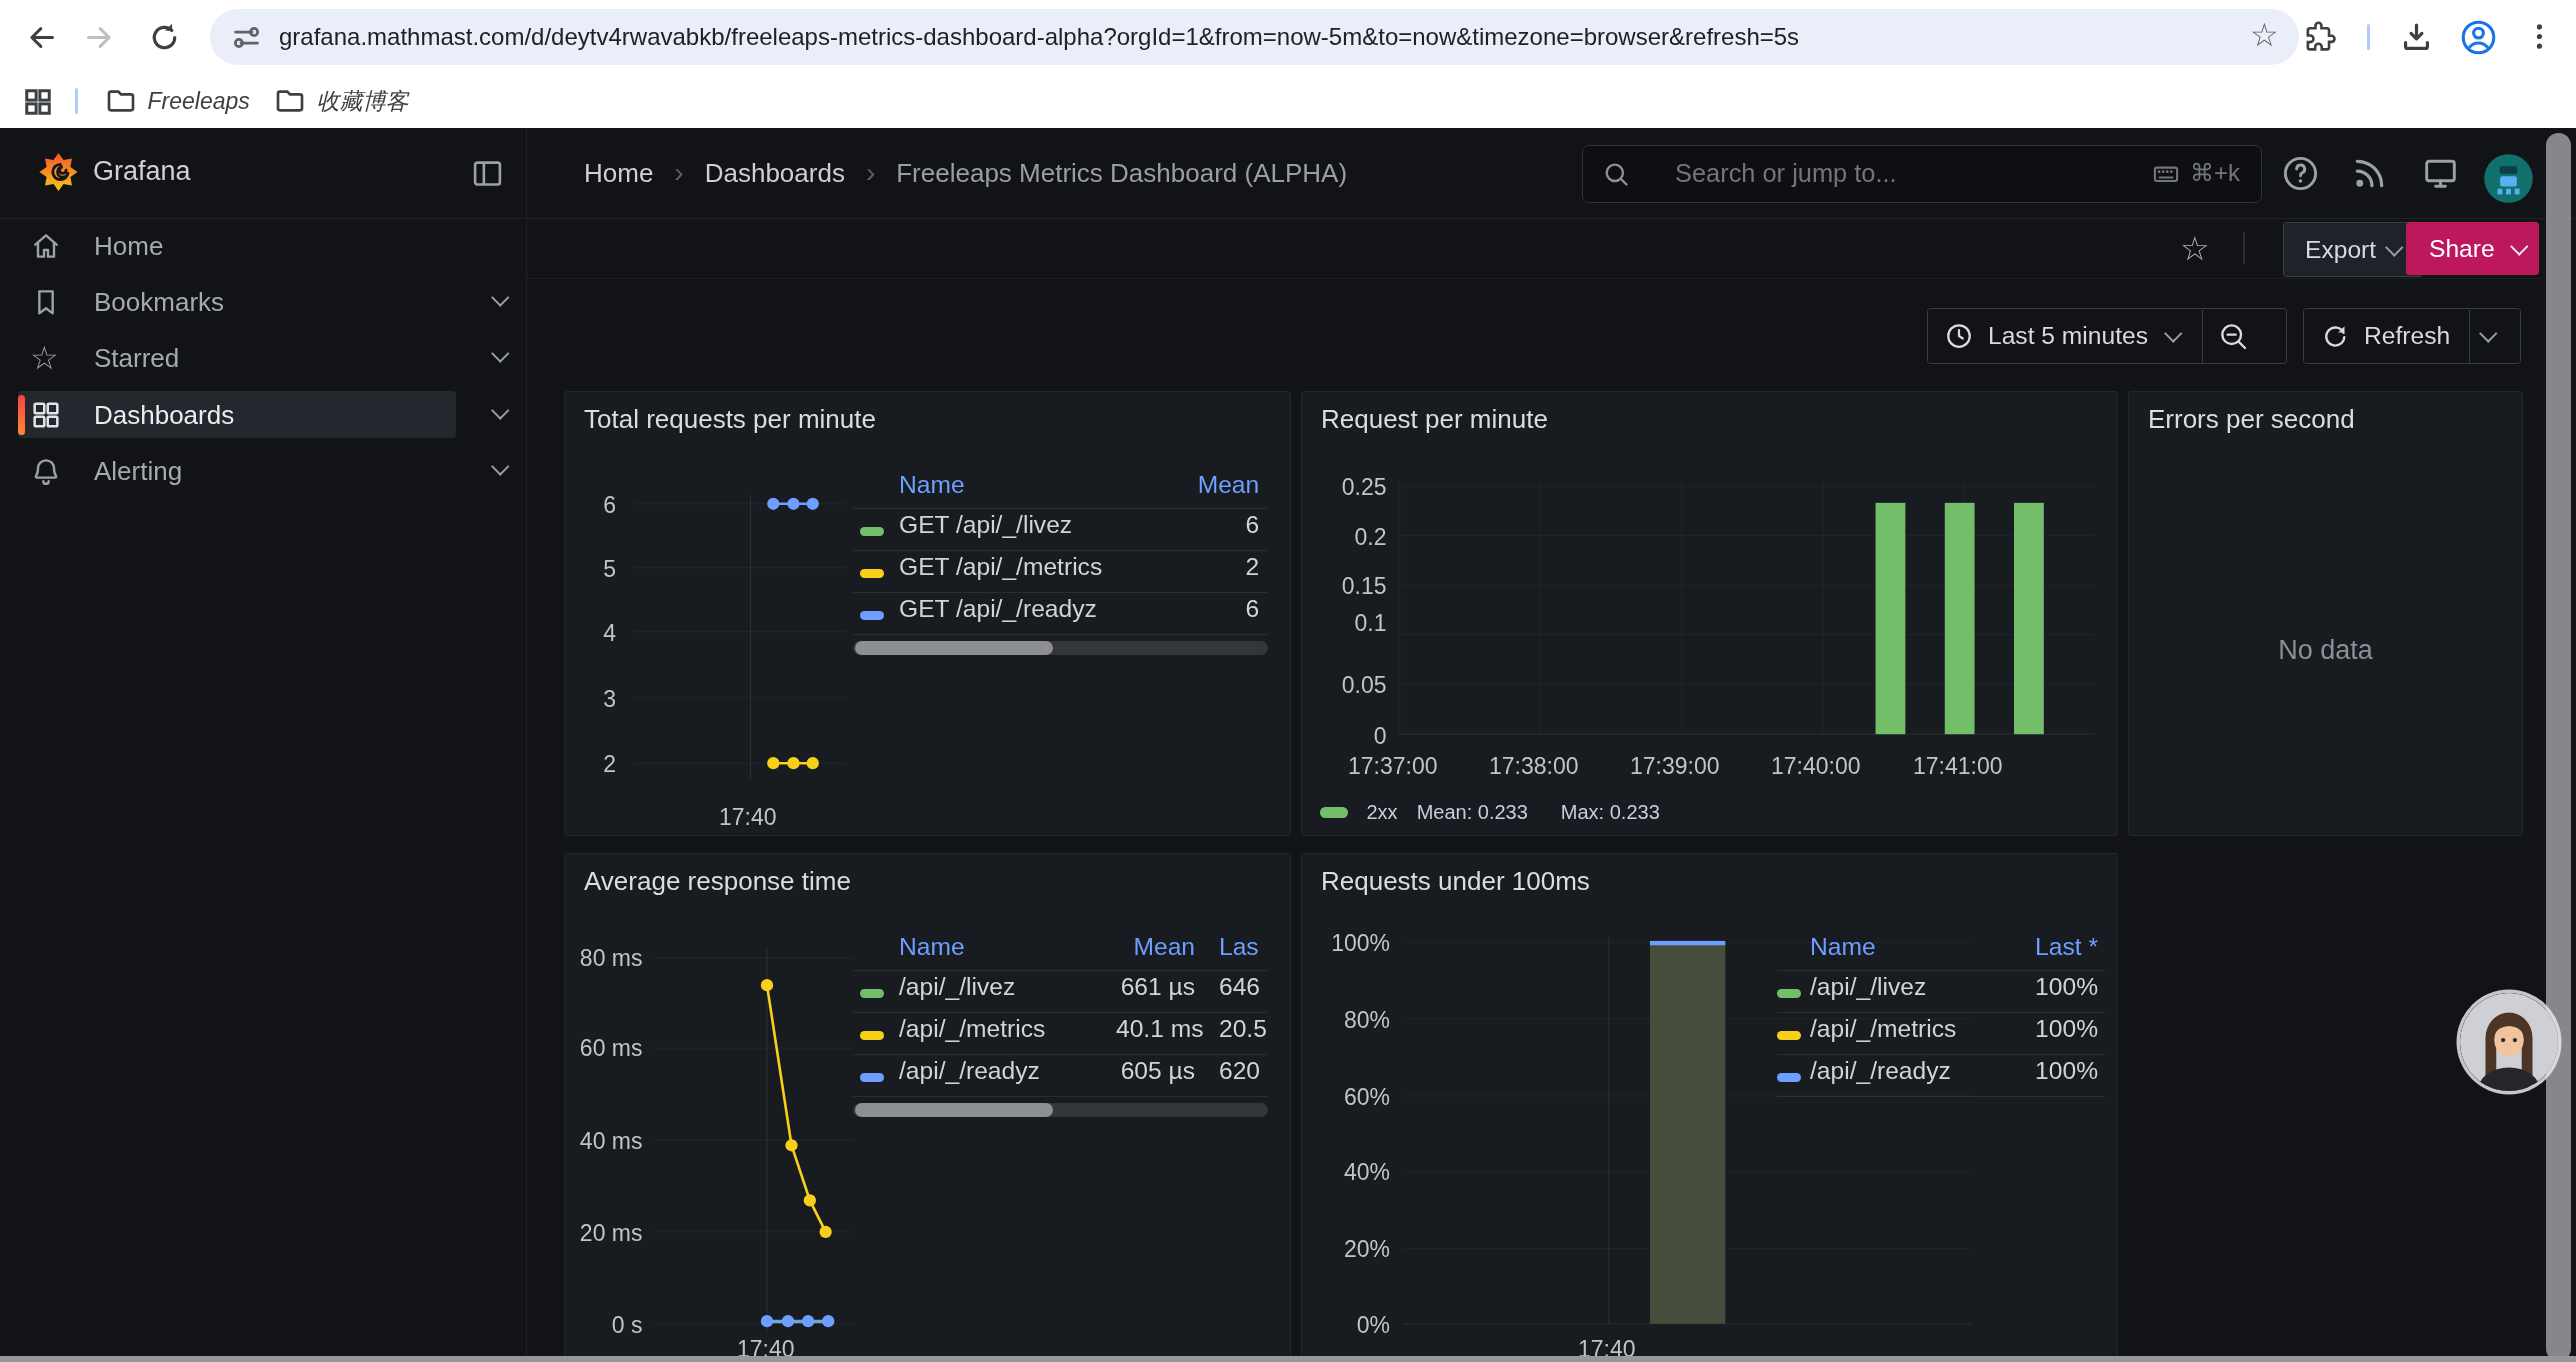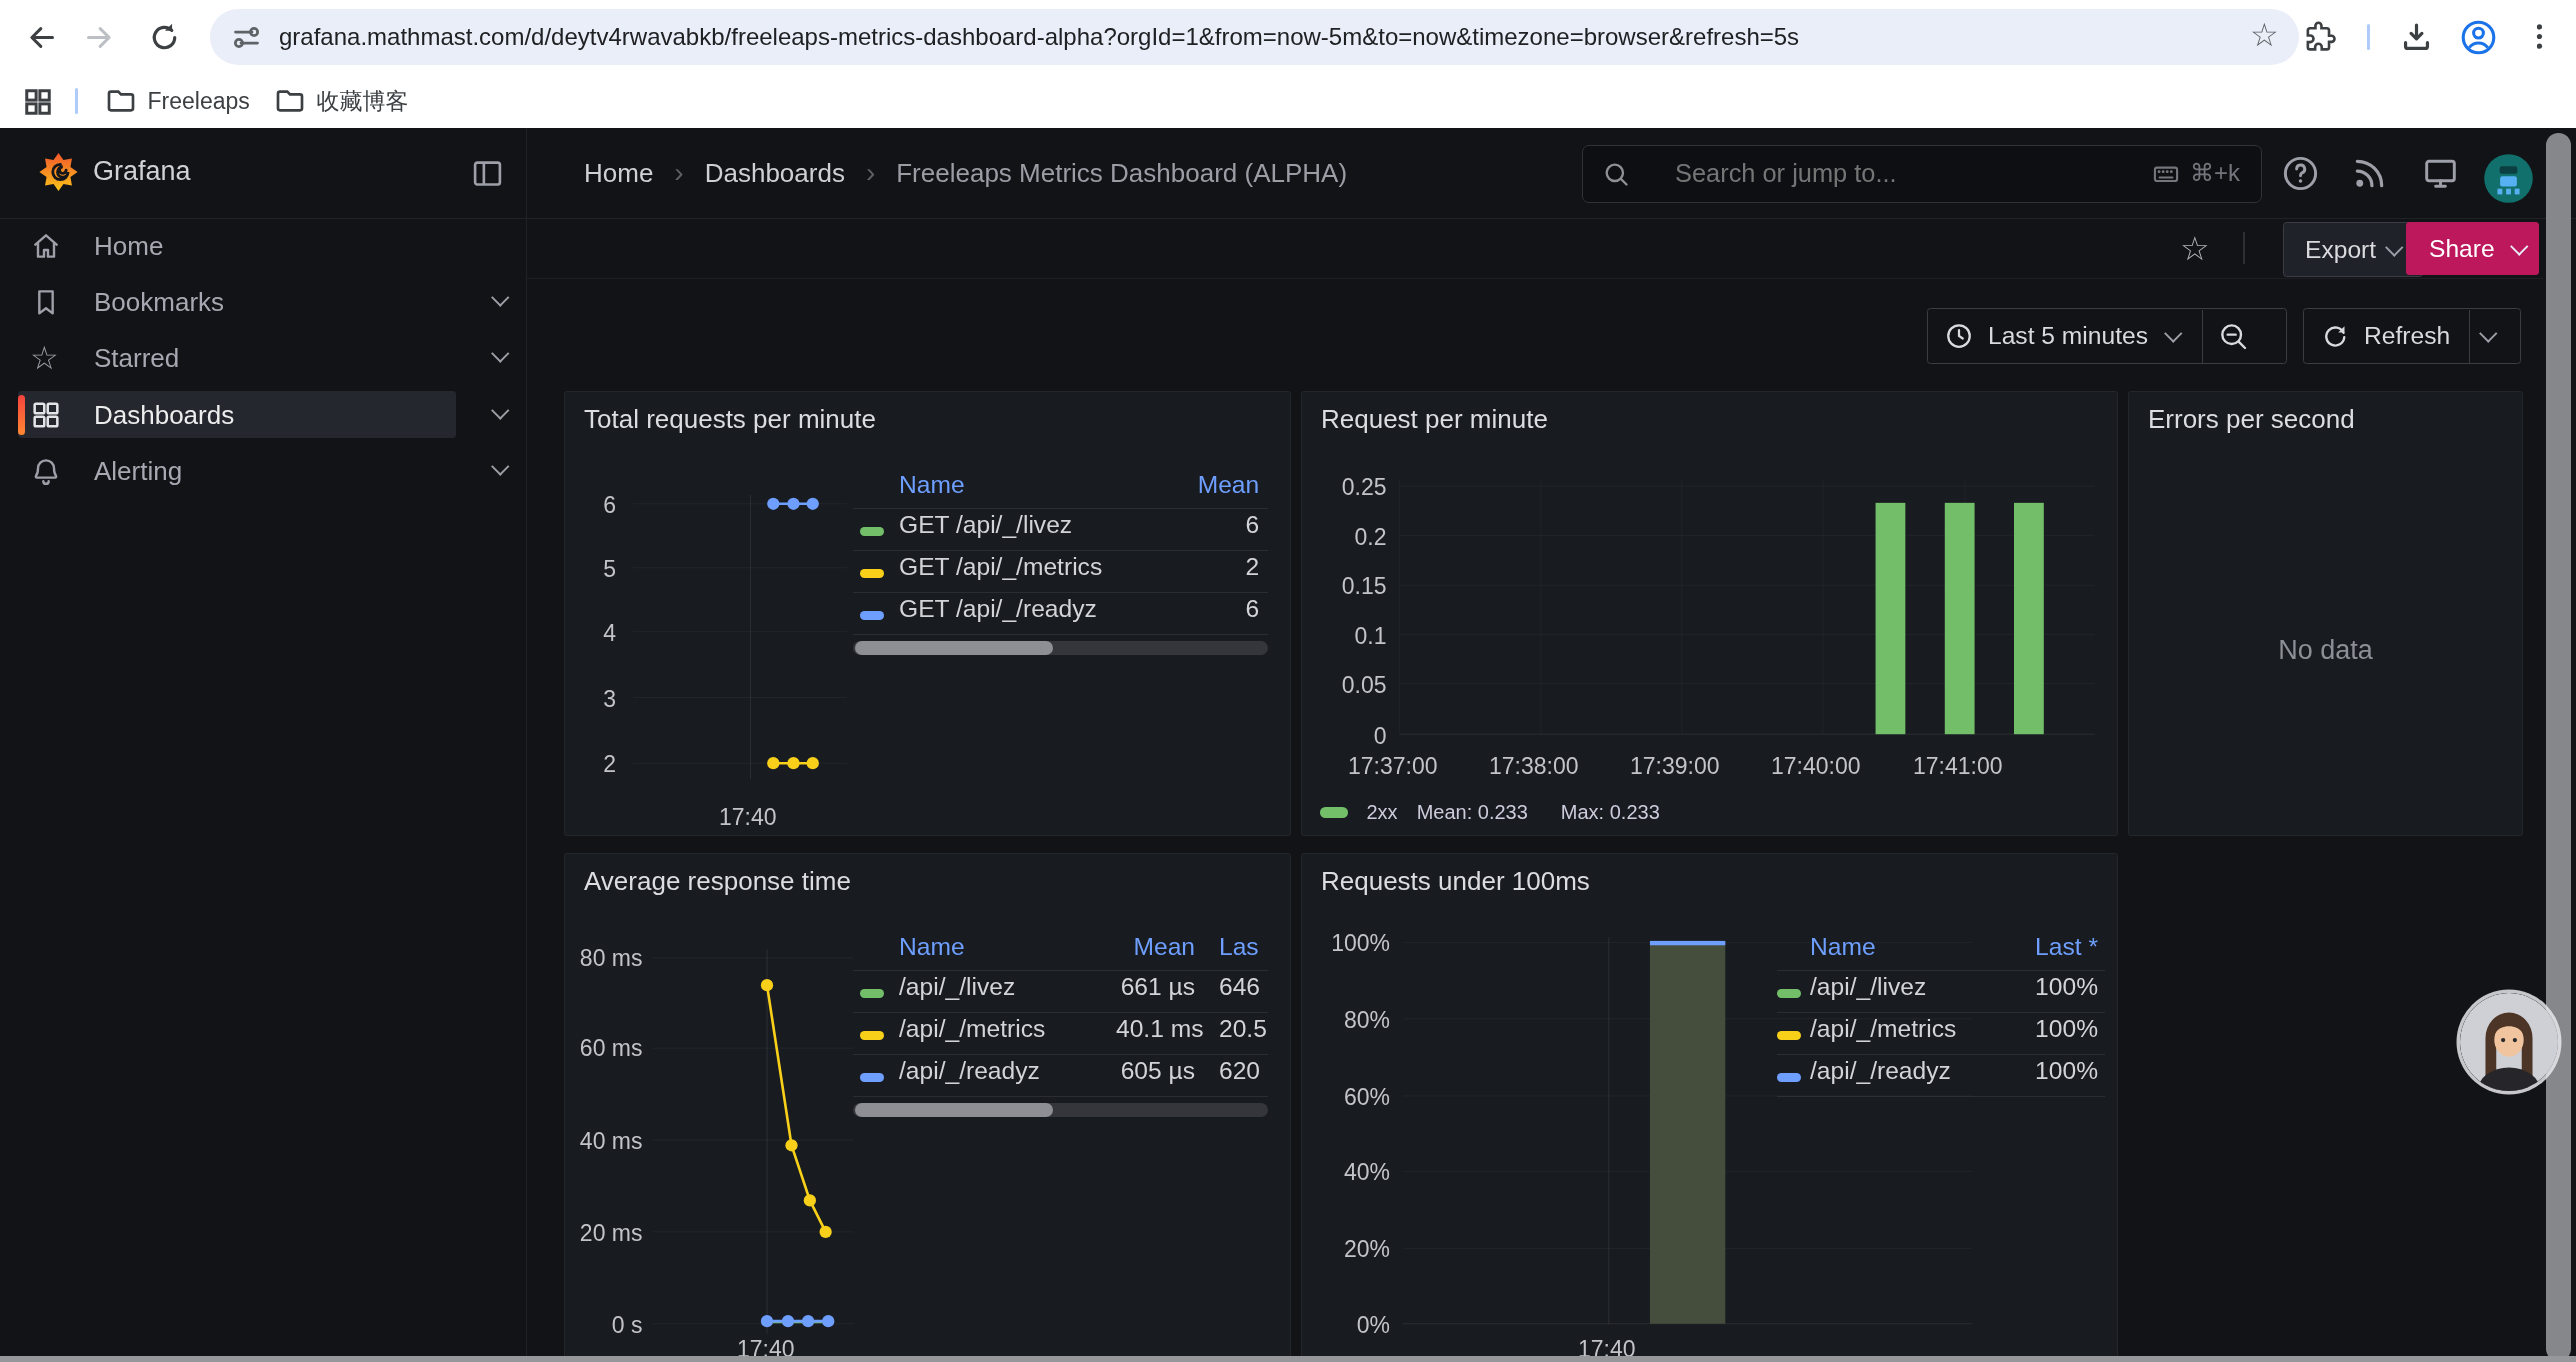--- a/index.html
+++ b/index.html
@@ -4,21 +4,21 @@
 <style>
   html,body{margin:0;padding:0;background:#000;}
   .screen{position:relative;width:2576px;height:1363px;overflow:hidden;background:#121317;
           font-family:"Liberation Sans",sans-serif;-webkit-font-smoothing:antialiased;}
   .abs{position:absolute;}
   
   .chrome{left:0;top:0;width:2576px;height:74px;background:#ffffff;}
   .bookmarks{left:0;top:74px;width:2576px;height:54px;background:#ffffff;border-bottom:0.9px solid #e4e6ea;}
   .urlpill{left:210px;top:8.8px;width:2089px;height:56px;background:#e9eef8;border-radius:28px;}
   .urltext{left:279px;top:0;height:74px;line-height:74px;font-size:24px;color:#202124;white-space:nowrap;}
-  .bm-label{font-size:23px;color:#3c4043;line-height:54px;}
+  .bm-label{font-size:23px;color:#3c4043;line-height:54px;font-style:italic;}
   .vdiv-blue{width:2.6px;height:26px;background:#aecbfa;border-radius:1.8px;}
   
   .app{left:0;top:128px;width:2576px;height:1235px;background:#121317;}
   .topnav{left:0;top:0;width:2576px;height:90px;border-bottom:0.9px solid #202228;}
   .sidebar{left:0;top:0;width:526px;height:1235px;border-right:0.9px solid #1f2127;}
   .sideitem-label{font-size:26px;color:#a6a9b1;}
   .sideitem-label.active{color:#eceded;}
   .brand{font-size:27px;color:#d0d1d6;font-weight:500;}
   .crumb{font-size:26px;color:#cfd0d5;}
   .crumb.dim{color:#9b9da5;}
@@ -310,21 +310,21 @@
         <div class="tsb-track" style="left:0;top:172px;width:415px"></div>
         <div class="tsb-thumb" style="left:1.8px;top:172px;width:198px"></div>
       </div>
     </div>
 
     <div class="panel" style="left:1301px;top:263px;width:815px;height:443px">
       <div class="ptitle">Request per minute</div>
       <div class="tick r" style="left:17.5px;top:82px;width:67px">0.25</div>
       <div class="tick r" style="left:17.5px;top:132px;width:67px">0.2</div>
       <div class="tick r" style="left:17.5px;top:181px;width:67px">0.15</div>
-      <div class="tick r" style="left:17.5px;top:231px;width:67px">0.1</div>
+      <div class="tick r" style="left:17.5px;top:218px;width:67px">0.1</div>
       <div class="tick r" style="left:17.5px;top:280px;width:67px">0.05</div>
       <div class="tick r" style="left:17.5px;top:331px;width:67px">0</div>
       <svg class="abs" style="left:96px;top:88px" width="701" height="263" viewBox="0 0 800 300">
         <line x1="2" y1="7" x2="795" y2="7" stroke="rgba(204,204,220,0.07)"></line>
         <line x1="2" y1="63" x2="795" y2="63" stroke="rgba(204,204,220,0.07)"></line>
         <line x1="2" y1="120" x2="795" y2="120" stroke="rgba(204,204,220,0.07)"></line>
         <line x1="2" y1="176" x2="795" y2="176" stroke="rgba(204,204,220,0.07)"></line>
         <line x1="2" y1="232" x2="795" y2="232" stroke="rgba(204,204,220,0.07)"></line>
         <line x1="2" y1="0" x2="2" y2="290" stroke="rgba(204,204,220,0.06)"></line>
         <line x1="163" y1="0" x2="163" y2="290" stroke="rgba(204,204,220,0.06)"></line>

